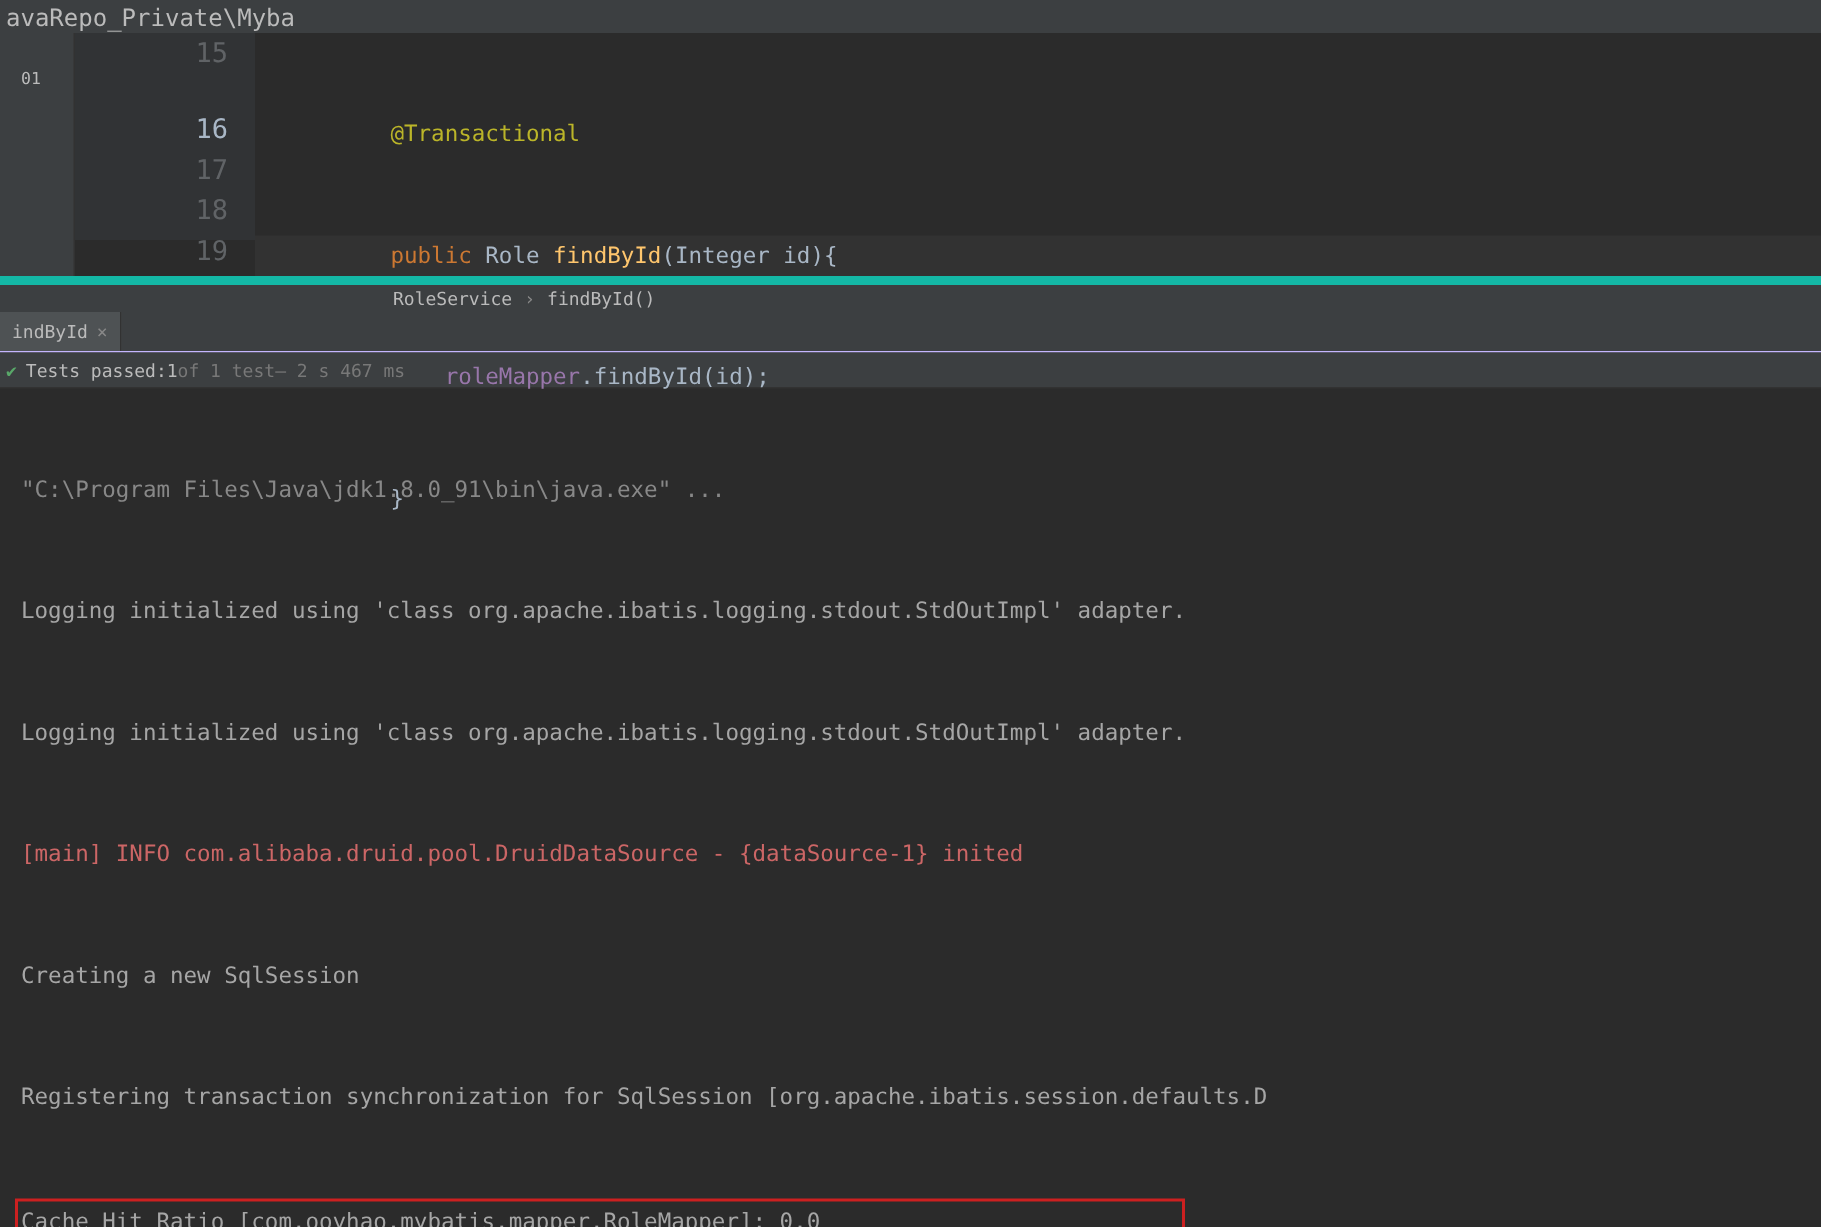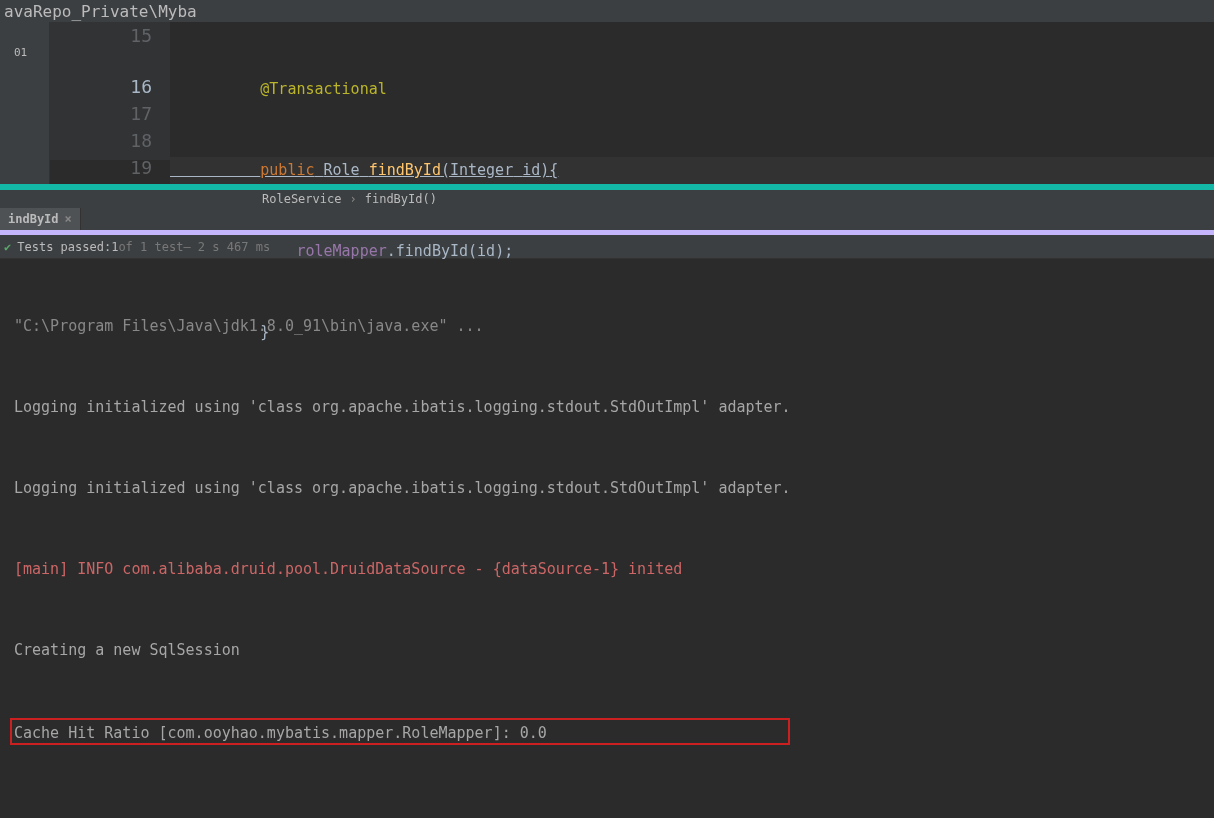--- a/index.html
+++ b/index.html
@@ -51,21 +51,21 @@
     .gutter .line-num { height: 27px; }
     .gutter .active { color: #a9b7c6; margin-top: 24px; }
     .code-area {
       flex: 1;
       background: #2b2b2b;
       font-size: 15px;
       line-height: 27px;
       white-space: pre;
     }
     .code-line { height: 27px; }
-    .code-line.current { background: #323232; text-decoration: underline; }
+    .code-line.current { background: #323232; }
     .annotation { color: #bbb529; }
     .keyword { color: #cc7832; }
     .type { color: #a9b7c6; }
     .method { color: #ffc66d; }
     .ident { color: #a9b7c6; }
     .field { color: #9876aa; }
     .breadcrumb-bar {
       background: #3c3f41;
       height: 24px;
       display: flex;
@@ -74,22 +74,21 @@
       font-size: 12px;
       color: #bbbbbb;
       border-top: 6px solid #14b8a6;
     }
     .breadcrumb-sep { margin: 0 8px; color: #888; }
     .tabs-bar {
       background: #3c3f41;
       height: 27px;
       display: flex;
       align-items: center;
-      border-bottom: 5px solid #c4b5fd;
-      font-weight: bold;
+      border-bottom: 1px solid #c4b5fd;
     }
     .tab {
       display: flex;
       align-items: center;
       padding: 0 8px;
       height: 100%;
       font-size: 12px;
       color: #bbbbbb;
       border-right: 1px solid #323232;
       background: #3c3f41;
@@ -175,20 +174,21 @@
     <span class="dim"> of 1 test</span>
     <span class="dim"> – 2 s 467 ms</span>
 </div>
 
 <div class="console">
   <div class="console-line dim">"C:\Program Files\Java\jdk1.8.0_91\bin\java.exe" ...</div>
   <div class="console-line">Logging initialized using 'class org.apache.ibatis.logging.stdout.StdOutImpl' adapter.</div>
   <div class="console-line">Logging initialized using 'class org.apache.ibatis.logging.stdout.StdOutImpl' adapter.</div>
   <div class="console-line info">[main] INFO com.alibaba.druid.pool.DruidDataSource - {dataSource-1} inited</div>
   <div class="console-line">Creating a new SqlSession</div>
+  <div class="console-line">Registering transaction synchronization for SqlSession [org.apache.ibatis.session.defaults.D</div>
   <div class="console-line highlight-box" style="width:780px">Cache Hit Ratio [com.ooyhao.mybatis.mapper.RoleMapper]: 0.0</div>
   
   
   
   
   
   
   
   
   

